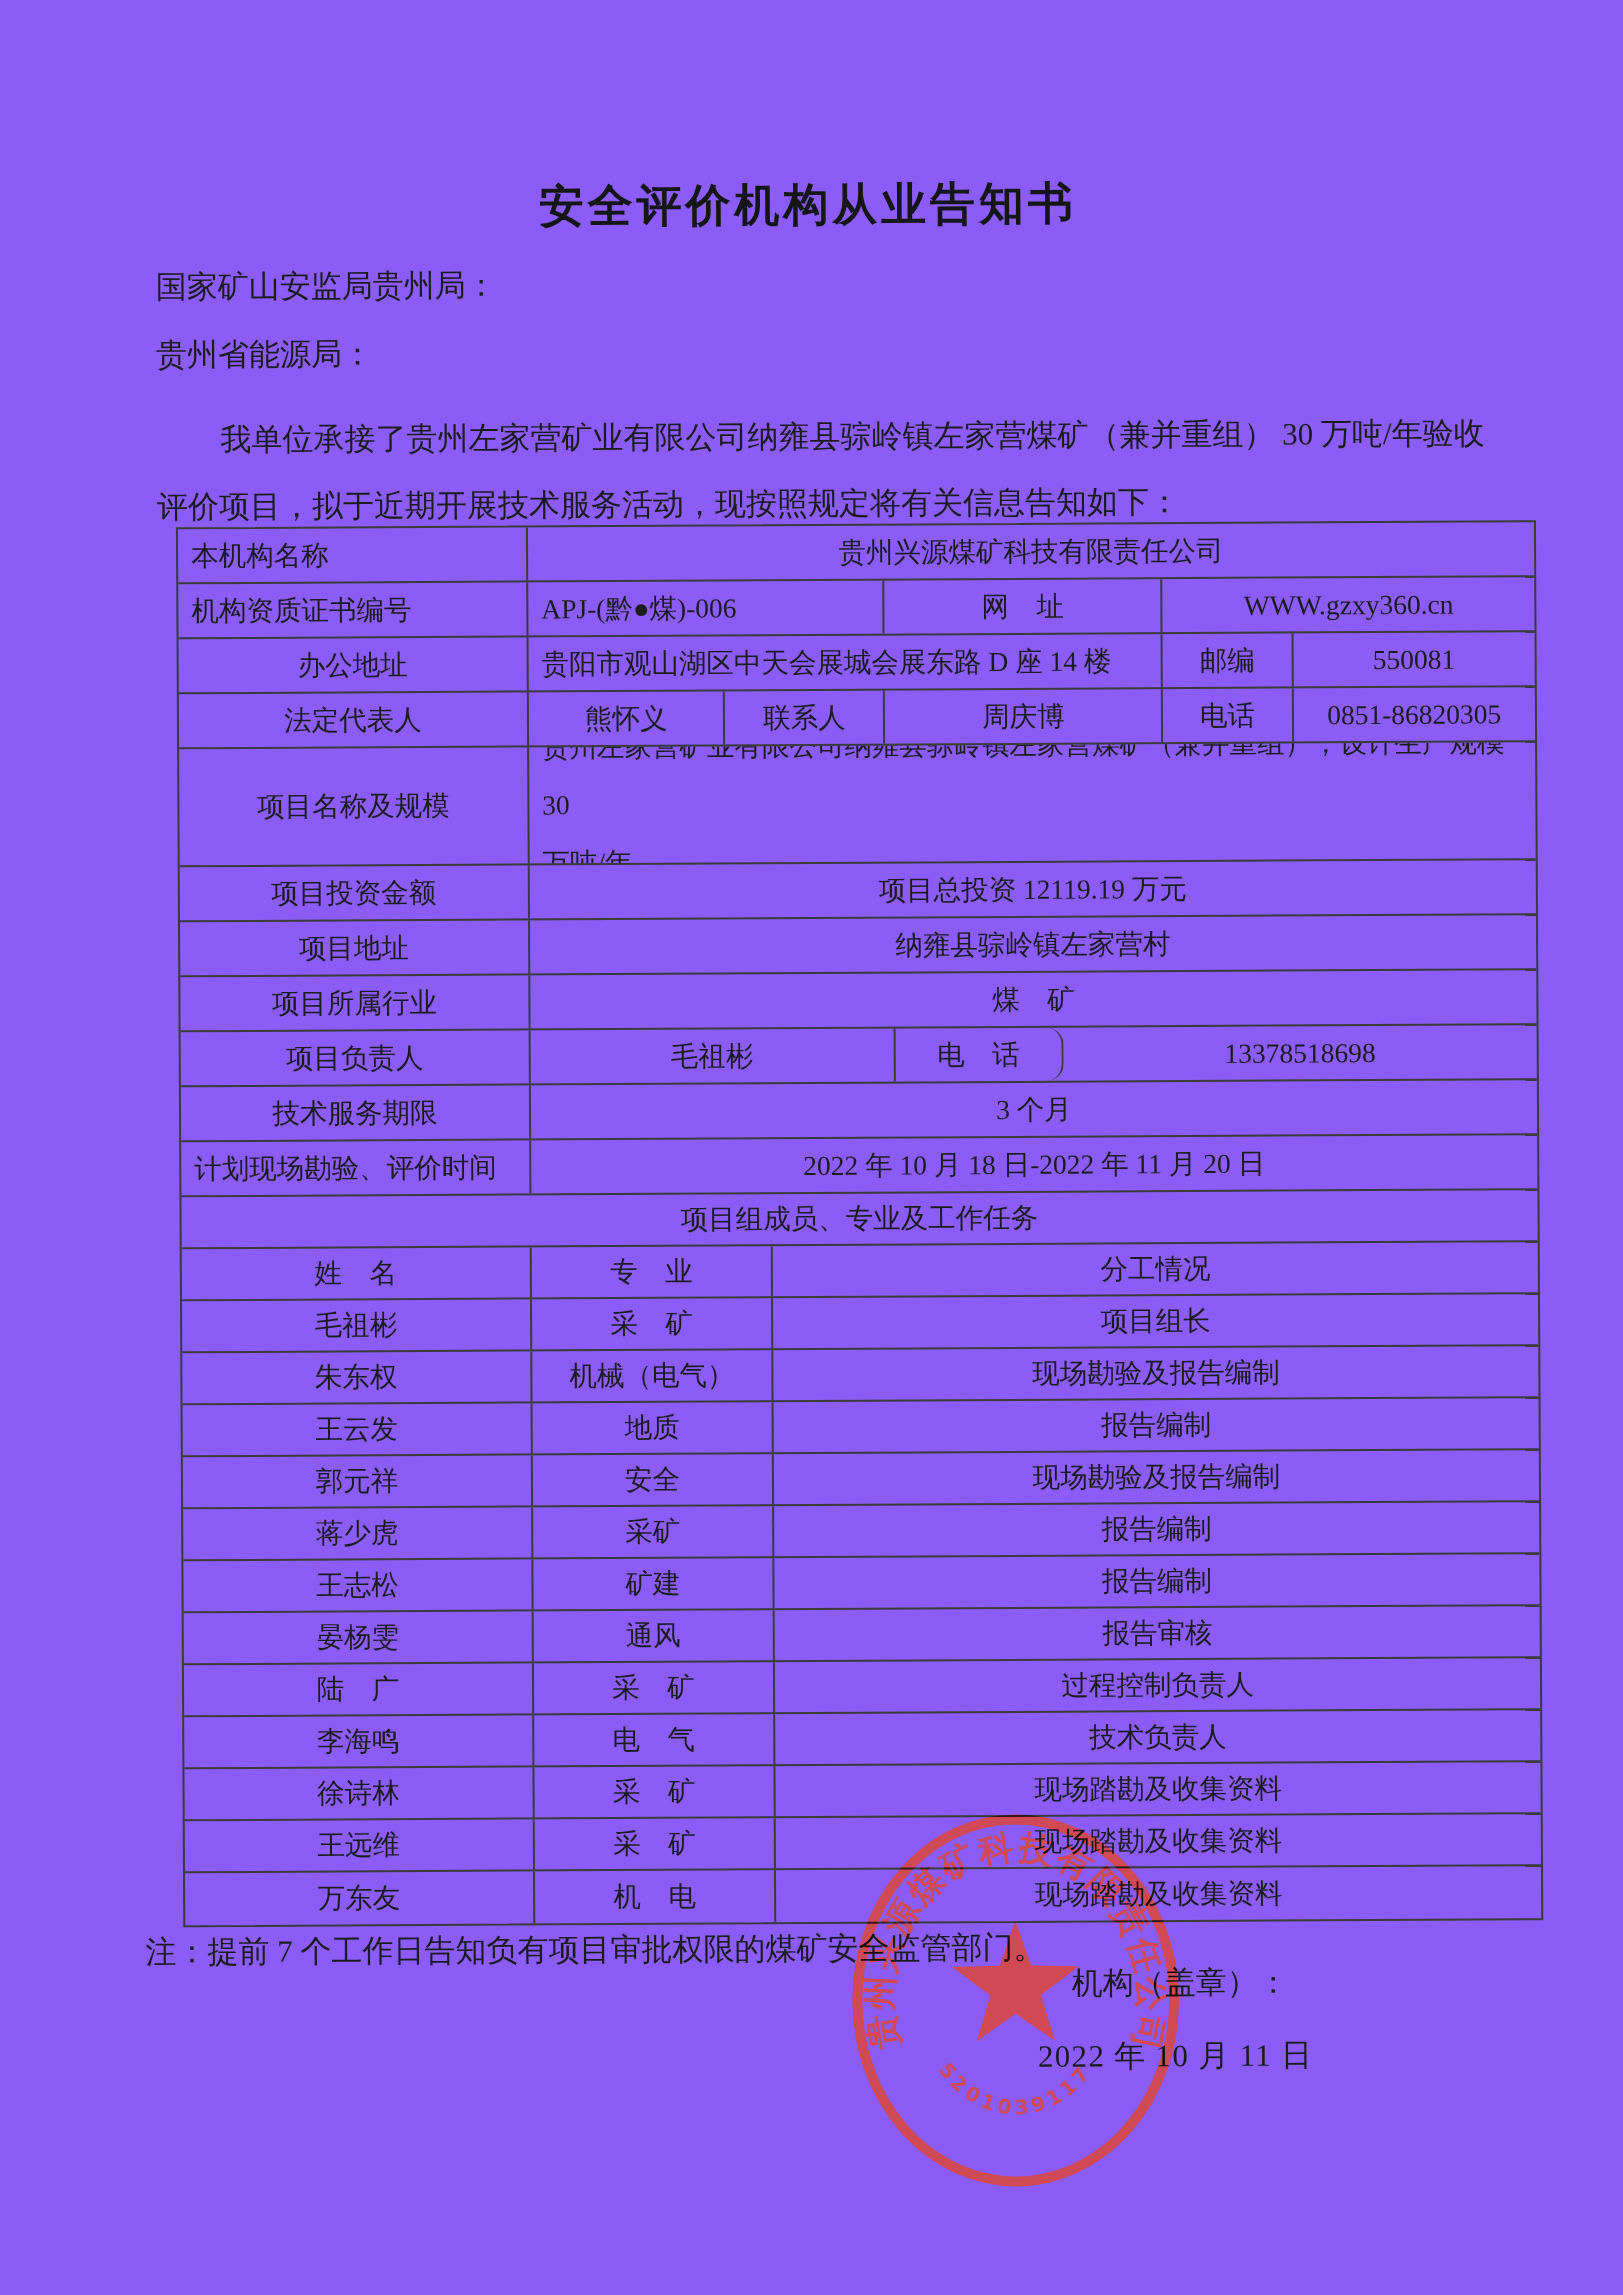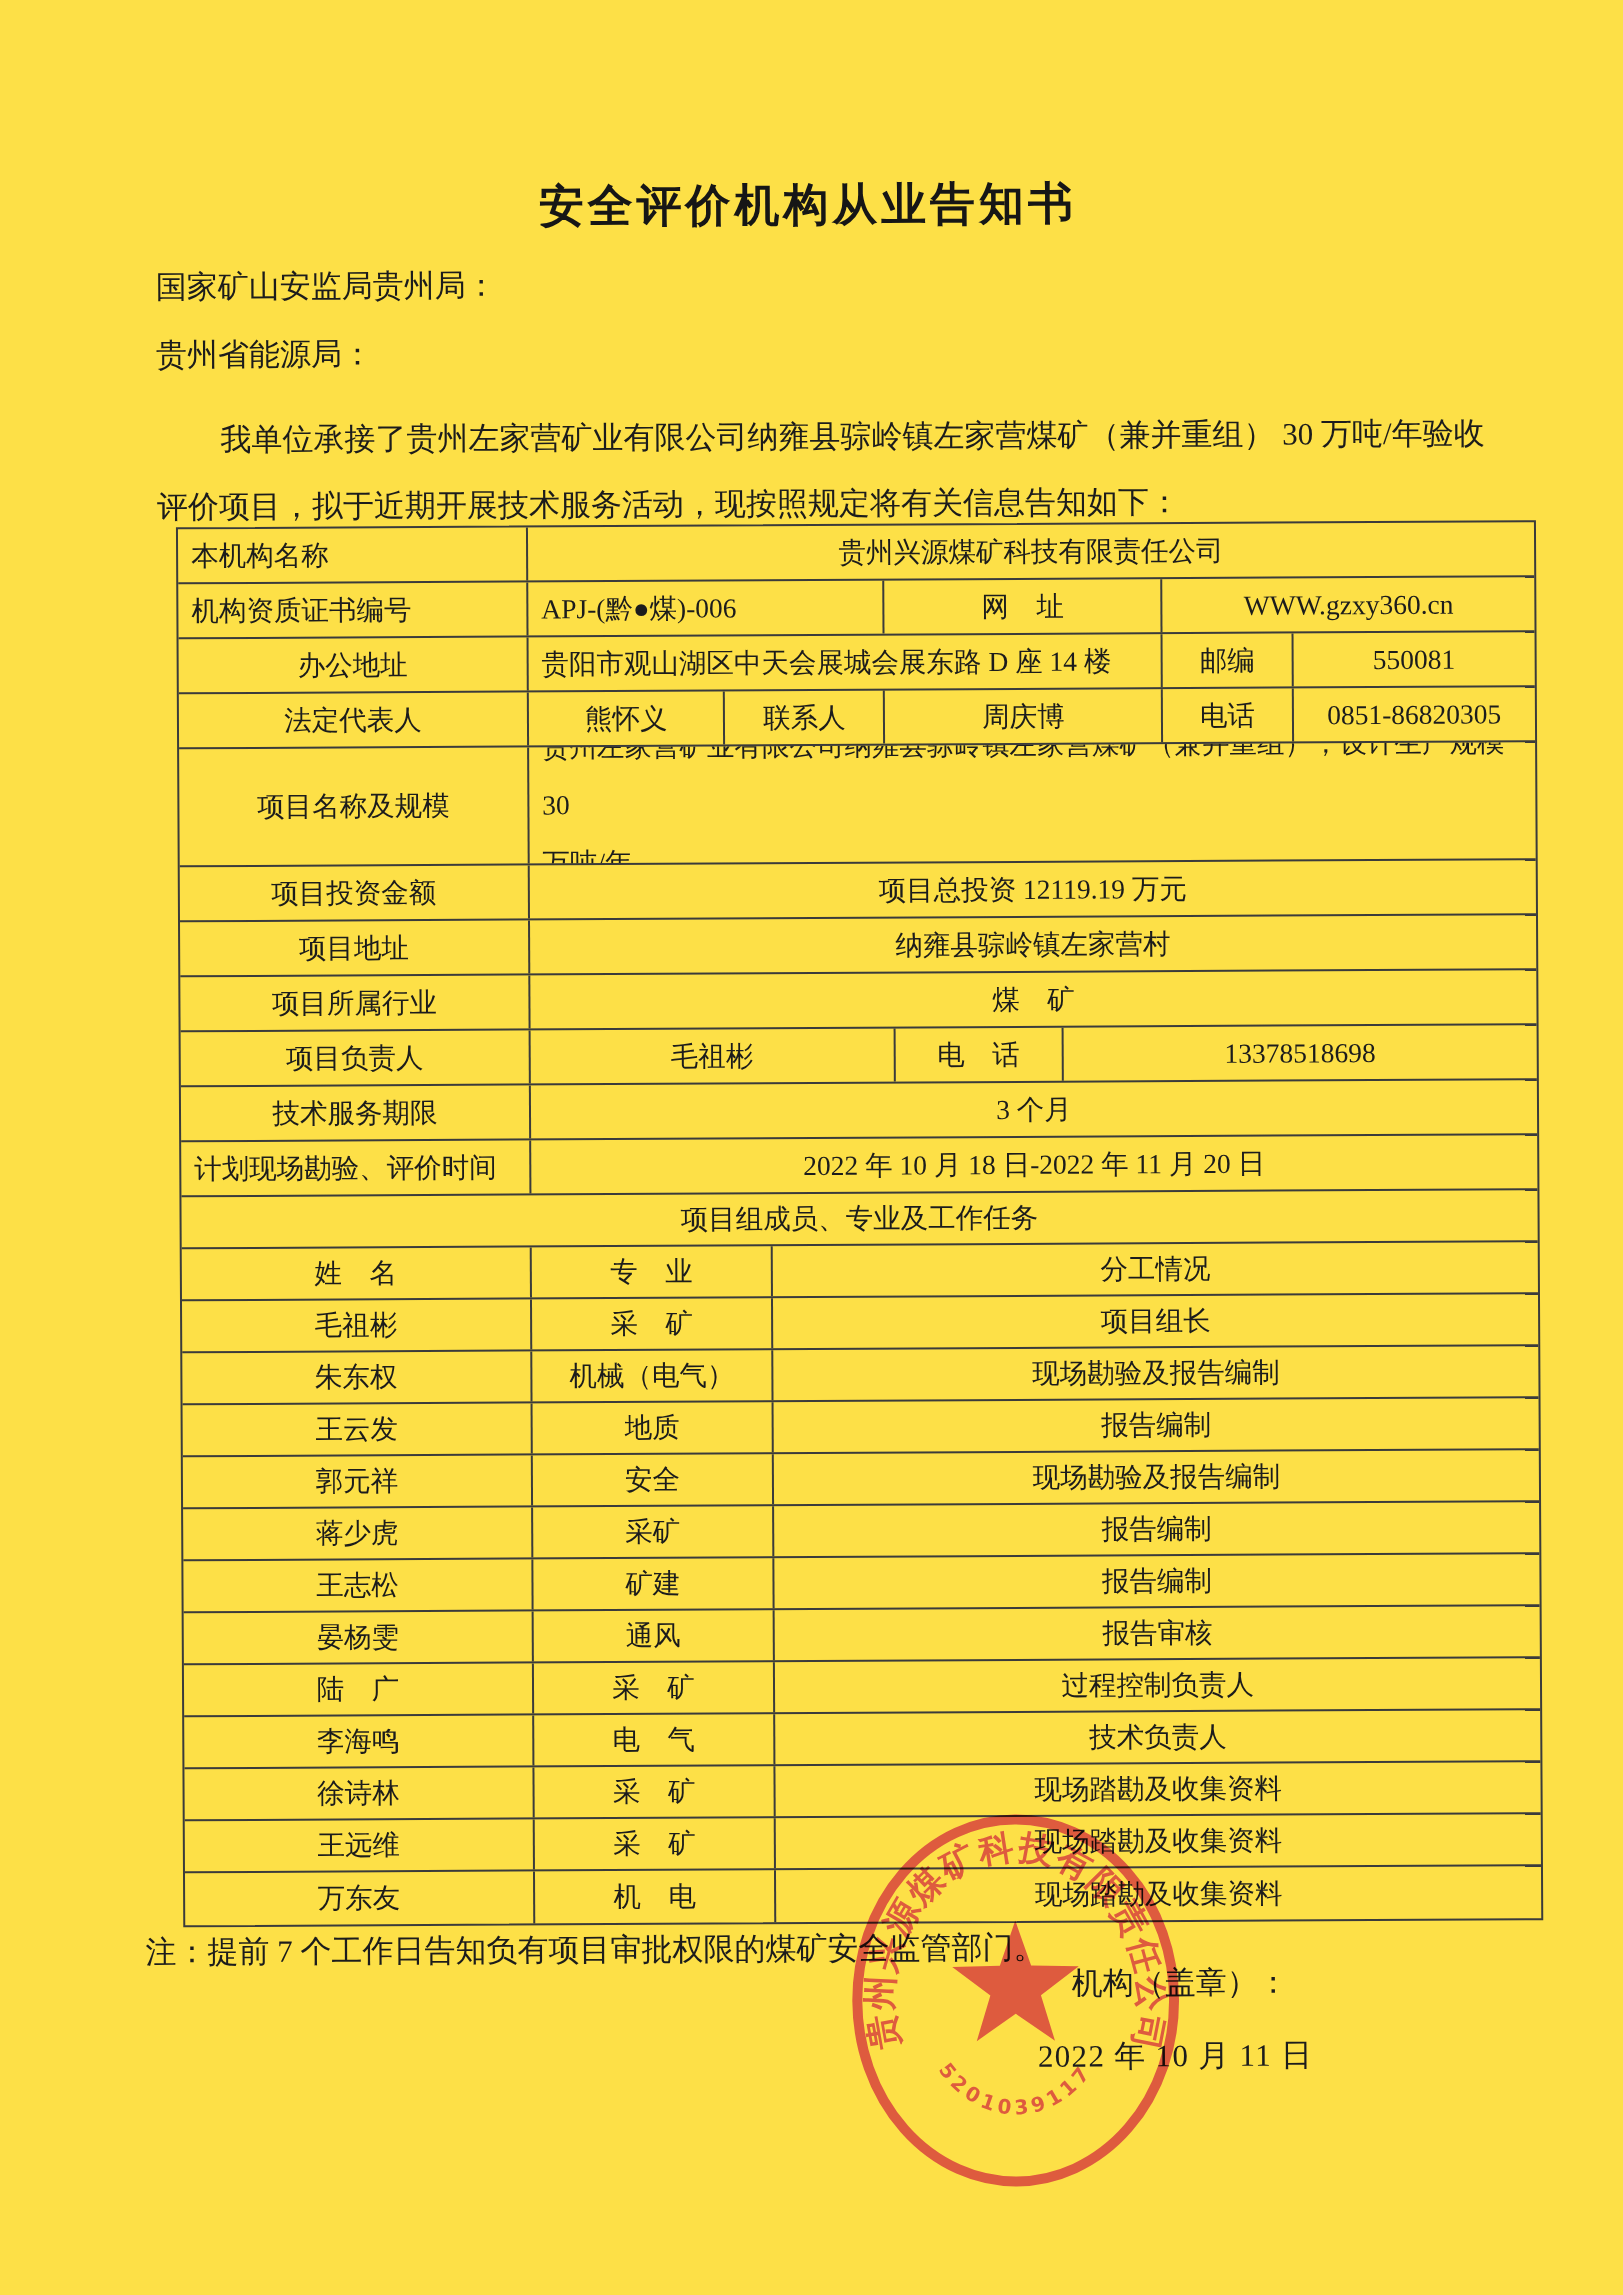--- a/index.html
+++ b/index.html
@@ -1,19 +1,19 @@
 <!DOCTYPE html>
 <html style="font-size:10.5px"><head>
 <meta charset="utf-8">
 <style>
   html,body{margin:0;padding:0;background:#888;}
   .page{
     position:relative;
     width:1623px;height:2295px;
-    background:#fde047;
+    background:#8b5cf6;
     overflow:hidden;
     font-family:"Liberation Serif","DejaVu Serif",serif;
     color:#1c1c1c;
   }
   .sheet{
     position:absolute;inset:0;
     transform:rotate(-0.3deg);
     transform-origin:50% 40%;
   }
   .doc-title{
@@ -125,21 +125,21 @@
           <div class="tcell a-center" style="width: 25.8%;">项目地址</div>
           <div class="tcell a-center" style="width: 74.2%;">纳雍县骔岭镇左家营村</div>
         </div>
         <div class="trow" style="height: 55px;">
           <div class="tcell a-center" style="width: 25.8%;">项目所属行业</div>
           <div class="tcell a-center" style="width: 74.2%;">煤　矿</div>
         </div>
         <div class="trow" style="height: 55px;">
           <div class="tcell a-center" style="width: 25.8%;">项目负责人</div>
           <div class="tcell a-center" style="width: 26.9%;">毛祖彬</div>
-          <div class="tcell a-center" style="width: 12.4%;">电　话</div>
+          <div class="tcell a-center" style="width: 12.4%; border-radius: 17px;">电　话</div>
           <div class="tcell a-center" style="width: 34.9%;">13378518698</div>
         </div>
         <div class="trow" style="height: 55px;">
           <div class="tcell a-center" style="width: 25.8%;">技术服务期限</div>
           <div class="tcell a-center" style="width: 74.2%;">3 个月</div>
         </div>
         <div class="trow" style="height: 55px;">
           <div class="tcell a-left" style="width: 25.8%;">计划现场勘验、评价时间</div>
           <div class="tcell a-center" style="width: 74.2%;">2022 年 10 月 18 日-2022 年 11 月 20 日</div>
         </div>

